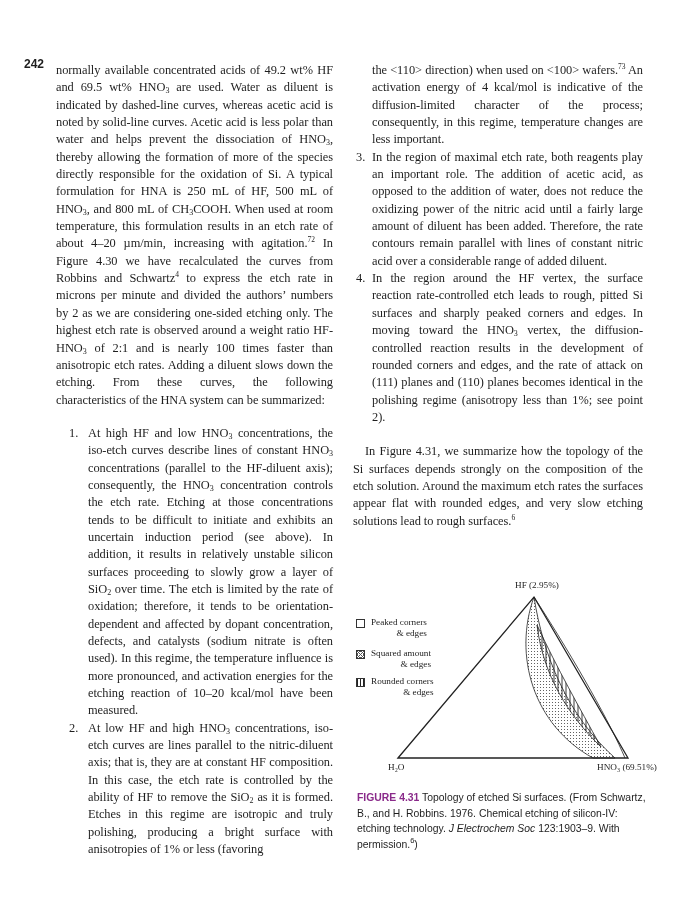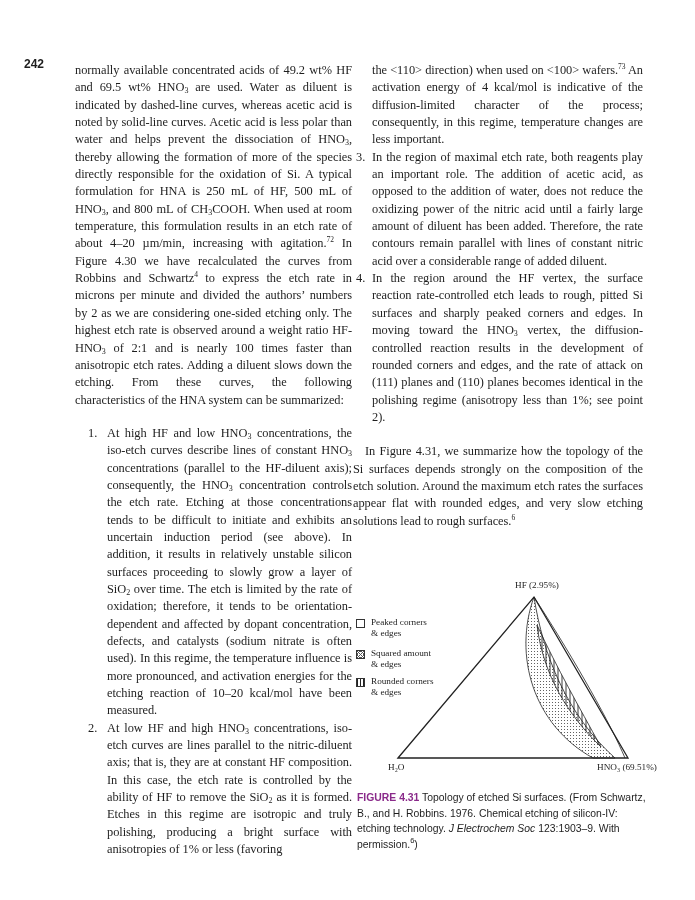--- a/index.html
+++ b/index.html
@@ -9,21 +9,21 @@
   }
   .header {
     position: absolute; left: 24px; top: 19px; height: 16px;
     font-family: "Liberation Sans", "DejaVu Sans", sans-serif;
     display: flex; align-items: baseline; margin-top: 38px;
   }
   .page-num { font-weight: bold; font-size: 12px; color: #1e1e1e; width: 82px; padding-left: 0; }
   .running-title { font-size: 10.5px; font-style: italic; color: #3b2a5a; letter-spacing: -0.2px; }
 
   .col { position: absolute; top: 62px; font-size: 12.4px; line-height: 17.35px; text-align: justify; letter-spacing: -0.05px; }
-  .col-left { left: 75px; width: 277px; }
+  .col-left { left: 56px; width: 277px; }
   .col-right { left: 353px; width: 290px; }
   .col p { margin: 0; }
   .col p.indent { text-indent: 12px; }
   sub { font-size: 8px; vertical-align: -2px; line-height: 0; }
   sup { font-size: 7.5px; vertical-align: 5px; line-height: 0; }
 
   ol.items { margin: 0; padding: 0; list-style: none; }
   ol.items li { position: relative; }
   .left-list { margin-top: 16px !important; padding-left: 16px !important; }
   .left-list li { padding-left: 0; }
@@ -31,21 +31,21 @@
   .left-list li .txt { display: block; padding-left: 16px; }
   .right-list li .num { position: absolute; left: 3px; }
   .right-list li .txt { display: block; padding-left: 19px; }
   .gap { height: 17px; }
 
   .figure { position: absolute; left: 353px; top: 575px; width: 300px; height: 200px; }
   .figure svg { position: absolute; left: 0; top: 0; }
   .fig-label { position: absolute; font-size: 9.2px; color: #1e1e1e; font-family: "Liberation Serif", serif; white-space: nowrap; }
   .legend-item { position: absolute; left: 3px; display: flex; align-items: flex-start; }
   .legend-box { width: 9px; height: 9px; border: 1px solid #333; background: #fff; margin-top: 2px; box-sizing: border-box; }
-  .legend-text { font-size: 9.2px; line-height: 11px; margin-left: 6px; text-align: left; }
+  .legend-text { font-size: 9.2px; line-height: 11px; margin-left: 6px; text-align: right; }
 
   .caption {
     position: absolute; left: 357px; top: 790px; width: 290px;
     font-family: "Liberation Sans", "DejaVu Sans", sans-serif; font-size: 10.4px; line-height: 15.5px; color: #1e1e1e;
   }
   .caption .fig-num { color: #8a2a8a; font-weight: bold; margin-top: 36px; }
 </style>
 </head>
 <body>
 

